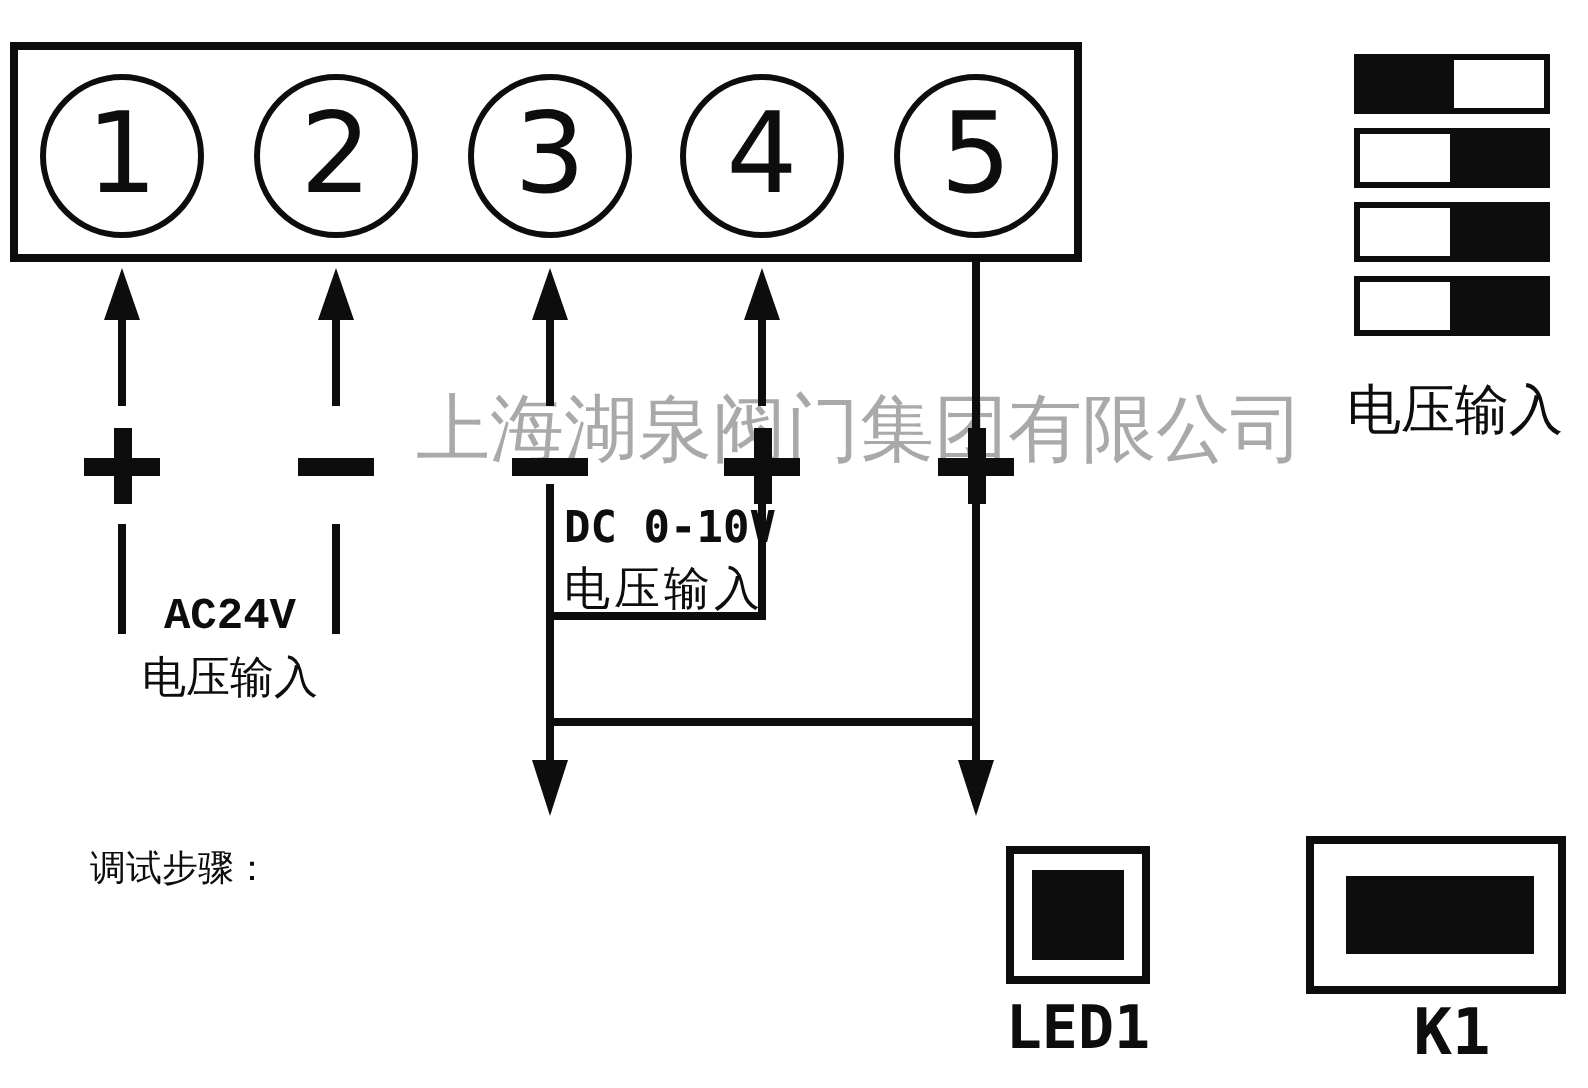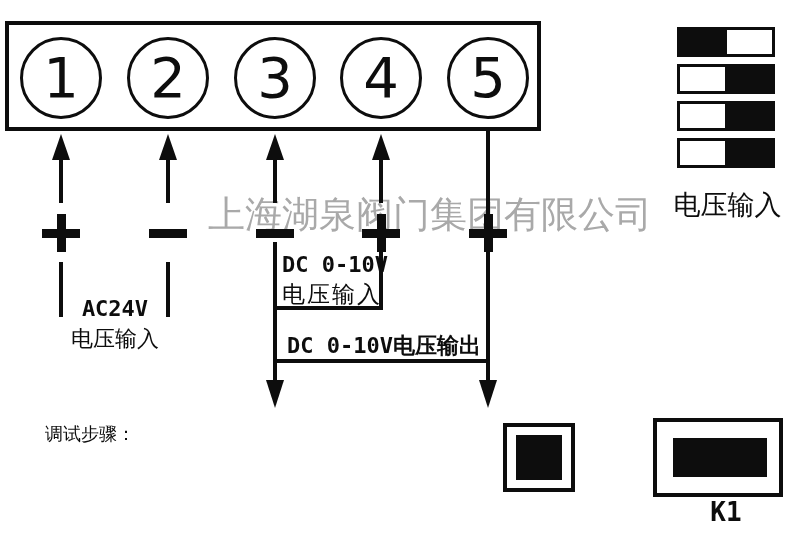--- a/index.html
+++ b/index.html
@@ -163,44 +163,44 @@
   <div class="wire" style="left:273px; top:242px; width:4px; height:140px;"></div>
   <div class="wire" style="left:379px; top:249px; width:4px; height:61px;"></div>
   <div class="wire" style="left:486px; top:249px; width:4px; height:133px;"></div>
 
   <div class="wire" style="left:273px; top:306px; width:110px; height:4px;"></div>
   <div class="wire" style="left:273px; top:359px; width:217px; height:4px;"></div>
 
   <div class="head-down" style="left:266px; top:380px;"></div>
   <div class="head-down" style="left:479px; top:380px;"></div>
 
-  <div class="lbl mono" style="left:59px; top:296px; width:112px; text-align:center; font-size:22px;">AC24V</div>
+  <div class="lbl mono" style="left:59px; top:296px; width:112px; text-align:center; font-size:22px;font-family:Liberation Mono, monospace;">AC24V</div>
   <div class="lbl cjk" style="left:59px; top:324px; width:112px; text-align:center; font-size:22px;">电压输入</div>
   <div class="lbl mono" style="left:282px; top:252px; font-size:22px;">DC 0-10V</div>
   <div class="lbl cjk" style="left:282px; top:279px; font-size:23px; letter-spacing:2px;">电压输入</div>
-  <div class="lbl mono" style="left:287px; top:331px; font-size:22px;">DC 0-10V电压输出</div>
 
   <div class="dip-row dr1 dip-pos-right">
       <div class="dip-cell"></div>
     </div>
   <div class="dip-row dr2 dip-pos-left">
       <div class="dip-cell"></div>
     </div>
   <div class="dip-row dr3 dip-pos-left">
       <div class="dip-cell"></div>
     </div>
   <div class="dip-row dr4 dip-pos-left">
       <div class="dip-cell"></div>
     </div>
   <div class="lbl cjk" style="left:670px; top:187px; width:115px; text-align:center; font-size:27px;">电压输入</div>
 
   <div class="lbl cjk" style="left:45px; top:422px; font-size:18px;">调试步骤：</div>
 
   <div class="led-box">
       <div class="led-fill"></div>
     </div>
+  <div class="lbl mono" style="left:496px; top:497px; width:86px; text-align:center; font-size:30px;">LED1</div>
 
   <div class="key-box">
       <div class="key-fill"></div>
     </div>
-  <div class="lbl mono" style="left:676px; top:497px; width:100px; text-align:center; font-size:26px;">K1</div>
+  <div class="lbl mono" style="left:676px; top:497px; width:100px; text-align:center; font-size:32px;">K1</div>
 
 </div>
 
 </body></html>

